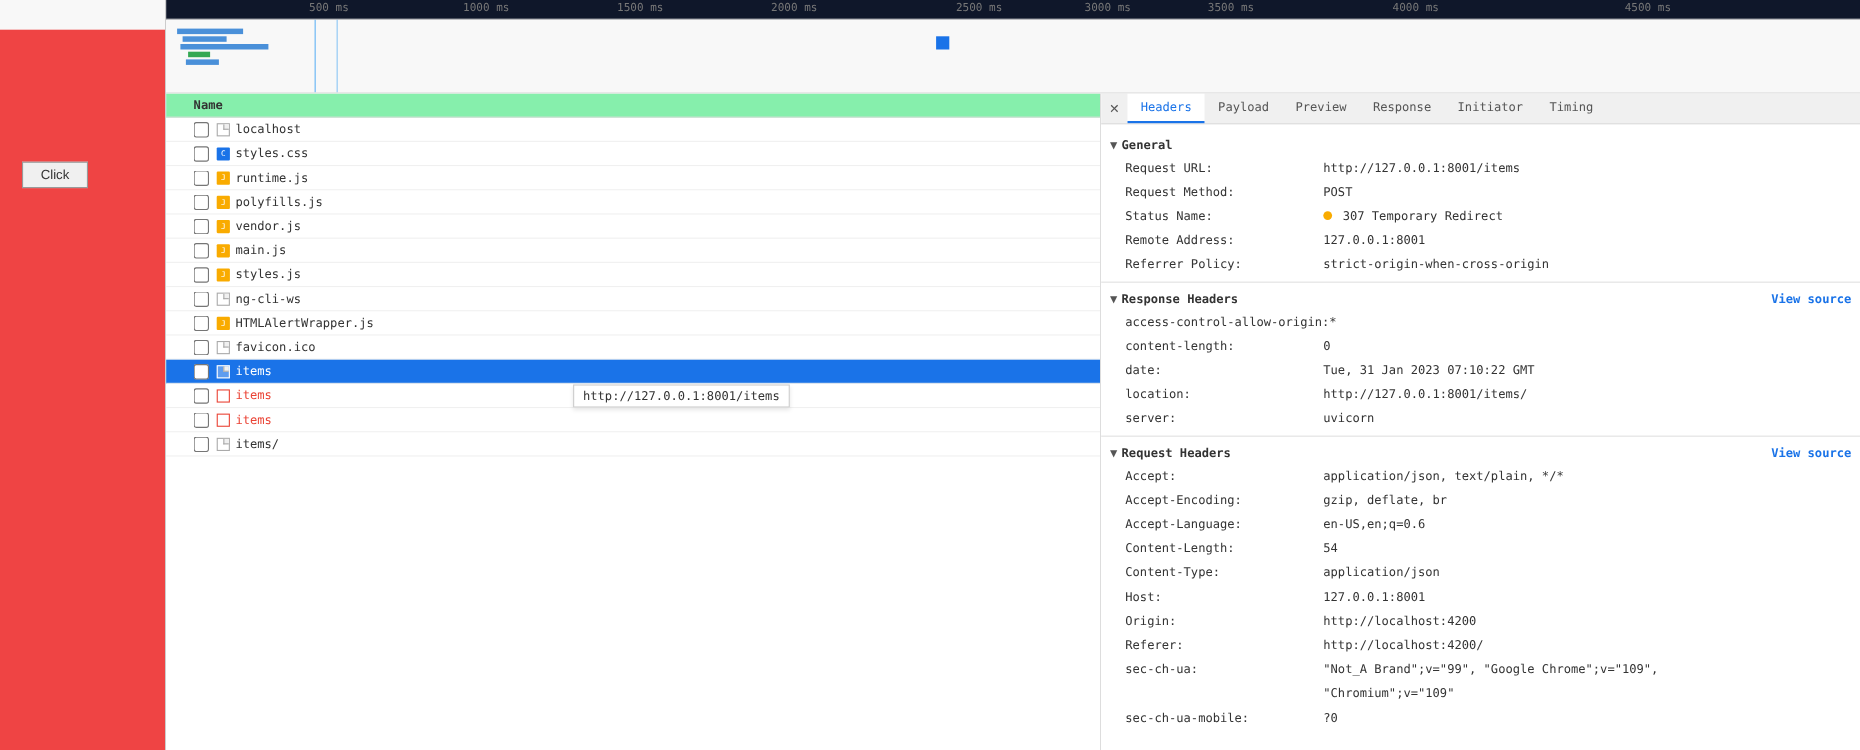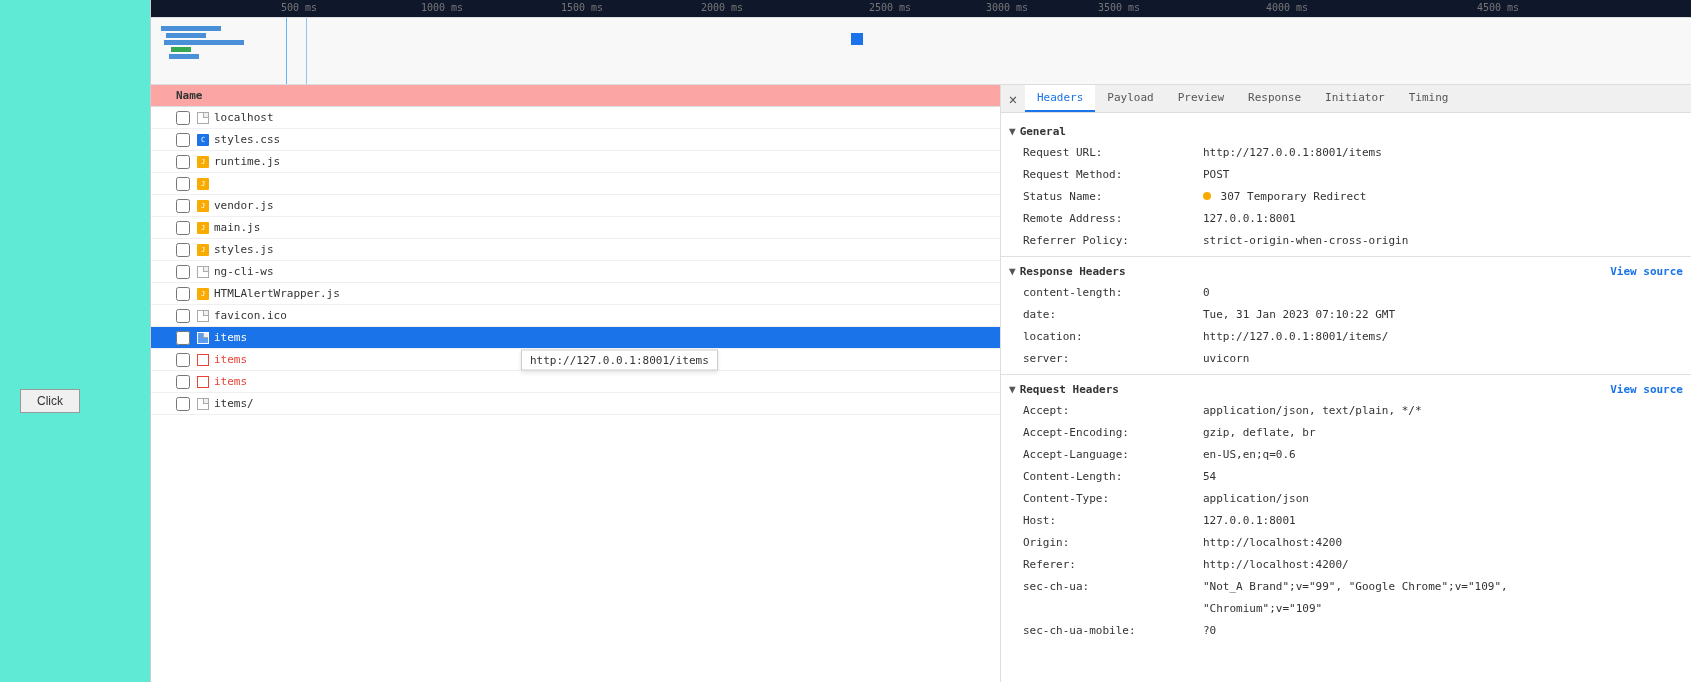--- a/index.html
+++ b/index.html
@@ -15,25 +15,26 @@
 
     .main-layout {
       display: flex;
       width: 1691px;
       height: 682px;
     }
 
     
     .left-sidebar {
       width: 150px;
-      background: #5eead4;
-      display: flex;
-      align-items: center;
+      background: #ef4444;
+      display: flex;
+      align-items: flex-start;
       padding: 120px 20px 0 20px;
       flex-shrink: 0;
+      margin-top: 27px;
     }
 
     .click-button {
       border: 1px solid #999;
       background: #f0f0f0;
       padding: 4px 16px;
       font-size: 12px;
       cursor: pointer;
       color: #333;
     }
@@ -100,21 +101,21 @@
     .network-list {
       width: 850px;
       flex-shrink: 0;
       border-right: 1px solid #ddd;
       overflow-y: auto;
       background: #fff;
     }
 
     .network-list-header {
       height: 22px;
-      background: #fca5a5;
+      background: #86efac;
       border-bottom: 1px solid #ddd;
       display: flex;
       align-items: center;
       padding-left: 25px;
       font-size: 11px;
       font-weight: 600;
       color: #333;
       position: sticky;
       top: 0;
       z-index: 10;
@@ -421,20 +422,21 @@
             <div class="icon-js">J</div>
           </div>
           <span class="row-name">runtime.js</span>
         </div>
 
         <div class="network-row">
           <input type="checkbox" class="row-checkbox" style="">
           <div class="row-icon">
             <div class="icon-js">J</div>
           </div>
+          <span class="row-name">polyfills.js</span>
         </div>
 
         <div class="network-row">
           <input type="checkbox" class="row-checkbox" style="">
           <div class="row-icon">
             <div class="icon-js">J</div>
           </div>
           <span class="row-name">vendor.js</span>
         </div>
 
@@ -557,20 +559,24 @@
 
           <div class="section-divider"></div>
 
           <div class="section-header">
             <span class="triangle">▼</span>
             <span>Response Headers</span>
             <a class="section-link">View source</a>
           </div>
 
           <div class="detail-row">
+            <span class="detail-key">access-control-allow-origin:</span>
+            <span class="detail-value">*</span>
+          </div>
+          <div class="detail-row">
             <span class="detail-key">content-length:</span>
             <span class="detail-value">0</span>
           </div>
           <div class="detail-row">
             <span class="detail-key">date:</span>
             <span class="detail-value">Tue, 31 Jan 2023 07:10:22 GMT</span>
           </div>
           <div class="detail-row">
             <span class="detail-key">location:</span>
             <span class="detail-value">http://127.0.0.1:8001/items/</span>

